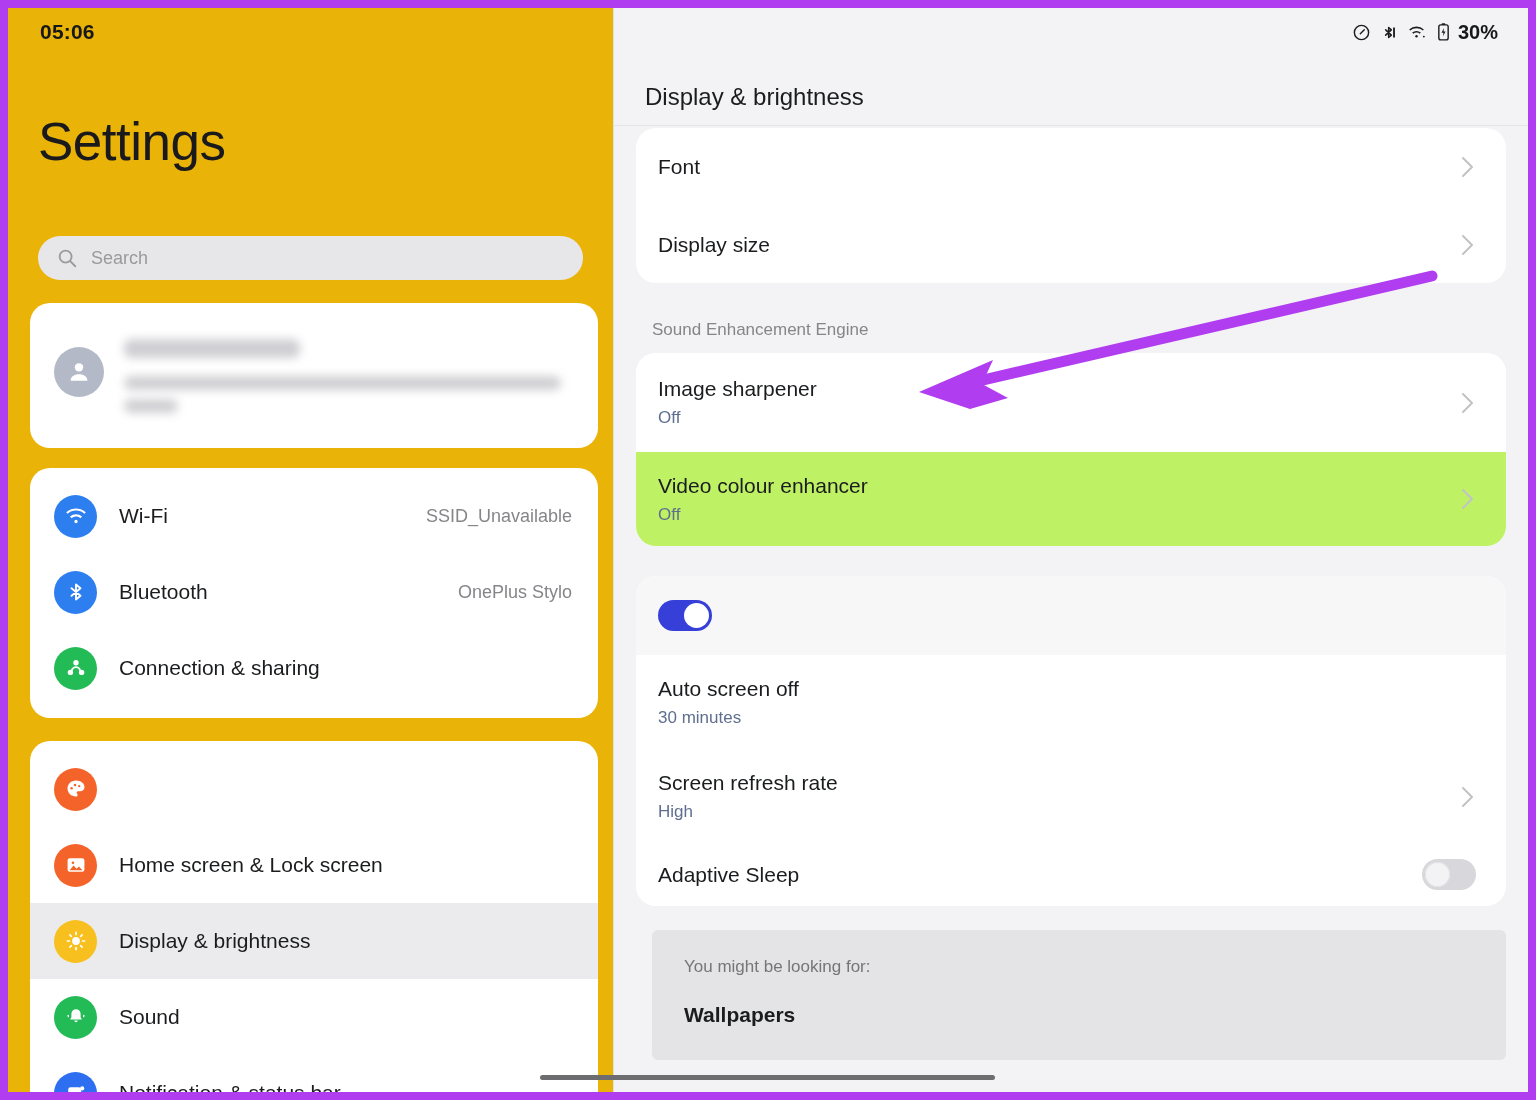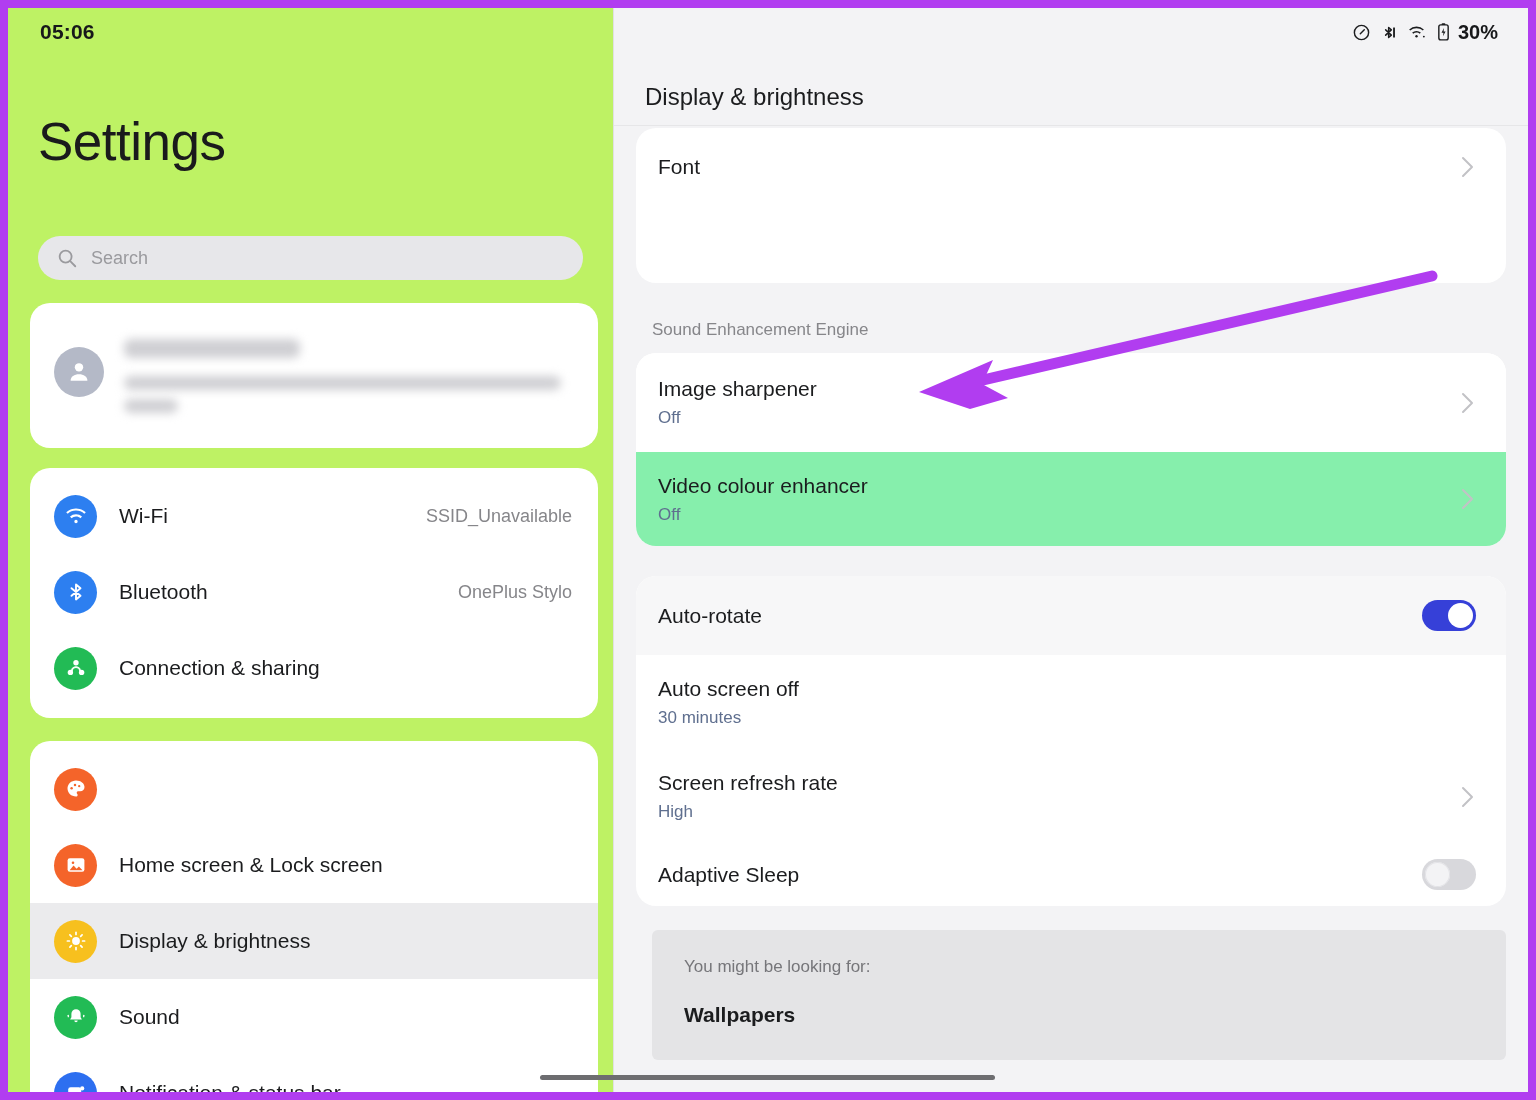--- a/index.html
+++ b/index.html
@@ -34,21 +34,21 @@
   .status-time { font-size: 21px; font-weight: 700; color: #17181a; letter-spacing: .2px; }
   .status-icons { display: flex; align-items: center; gap: 9px; color: #1b1c1e; }
   .status-icons svg { display: block; }
   .status-batt { font-size: 20px; font-weight: 600; color: #17181a; margin-left: -2px; }
 
   
   .left-pane {
     position: relative;
     width: 606px; flex: 0 0 606px;
     height: 100%;
-    background: #bef264;
+    background: #eab308;
     overflow: hidden;
   }
   .pane-divider {
     position: absolute; top: 0; bottom: 0; left: 605px; width: 1px;
     background: #e0e0e2;
     z-index: 5;
   }
   .settings-title {
     position: absolute; top: 103px; left: 30px;
     font-size: 53px; font-weight: 400; color: #1a1a1c;
@@ -327,54 +327,61 @@
         <div class="rrow" style="height:78px">
           <span class="rtexts">
               <span class="rlabel">Font</span>
             </span>
           <span class="chev">
             <svg width="16" height="26" viewBox="0 0 16 26" fill="none" stroke="currentColor" stroke-width="2" stroke-linecap="round" stroke-linejoin="round">
                 <polyline points="3,4 12,13 3,22"></polyline>
               </svg>
           </span>
         </div>
-      </div>
-
-      <div class="section-label" style="top:312px;">Sound Enhancement Engine</div>
-
-      <div class="rcard" style="top:345px; height:193px;">
-        <div class="rrow" style="height:99px; background:#ffffff; border-radius:20px 20px 0 0;">
-          <span class="rtexts">
-            <span class="rlabel">Image sharpener</span>
-            <span class="rsub">Off</span>
-          </span>
+        <div class="rrow" style="height:77px">
+          <span class="rtexts">
+              <span class="rlabel">Display size</span>
+            </span>
           <span class="chev">
             <svg width="16" height="26" viewBox="0 0 16 26" fill="none" stroke="currentColor" stroke-width="2" stroke-linecap="round" stroke-linejoin="round">
                 <polyline points="3,4 12,13 3,22"></polyline>
               </svg>
           </span>
         </div>
-        <div class="rrow" style="height:94px; background:#86efac; border-radius:0 0 20px 20px;">
-          <span class="rtexts">
-            <span class="rlabel">Video colour enhancer</span>
+      </div>
+
+      <div class="section-label" style="top:312px;">Sound Enhancement Engine</div>
+
+      <div class="rcard" style="top:345px; height:193px;">
+        <div class="rrow" style="height:99px; background:#ffffff; border-radius:20px 20px 0 0;">
+          <span class="rtexts">
+            <span class="rlabel">Image sharpener</span>
             <span class="rsub">Off</span>
           </span>
           <span class="chev">
             <svg width="16" height="26" viewBox="0 0 16 26" fill="none" stroke="currentColor" stroke-width="2" stroke-linecap="round" stroke-linejoin="round">
                 <polyline points="3,4 12,13 3,22"></polyline>
               </svg>
           </span>
         </div>
+        <div class="rrow" style="height:94px; background:#bef264; border-radius:0 0 20px 20px;">
+          <span class="rtexts">
+            <span class="rlabel">Video colour enhancer</span>
+            <span class="rsub">Off</span>
+          </span>
+          <span class="chev">
+            <svg width="16" height="26" viewBox="0 0 16 26" fill="none" stroke="currentColor" stroke-width="2" stroke-linecap="round" stroke-linejoin="round">
+                <polyline points="3,4 12,13 3,22"></polyline>
+              </svg>
+          </span>
+        </div>
       </div>
 
       <div class="rcard" style="top:568px; height:330px;">
         <div class="rrow" style="height:79px; background:#f7f7f8; border-radius:20px 20px 0 0;">
-          <span class="rtexts">
-              <span class="rlabel">Auto-rotate</span>
-            </span>
           <span class="toggle on">
               <span class="knob"></span>
             </span>
         </div>
         <div class="rrow" style="height:95px">
           <span class="rtexts">
             <span class="rlabel">Auto screen off</span>
             <span class="rsub">30 minutes</span>
           </span>
         </div>

